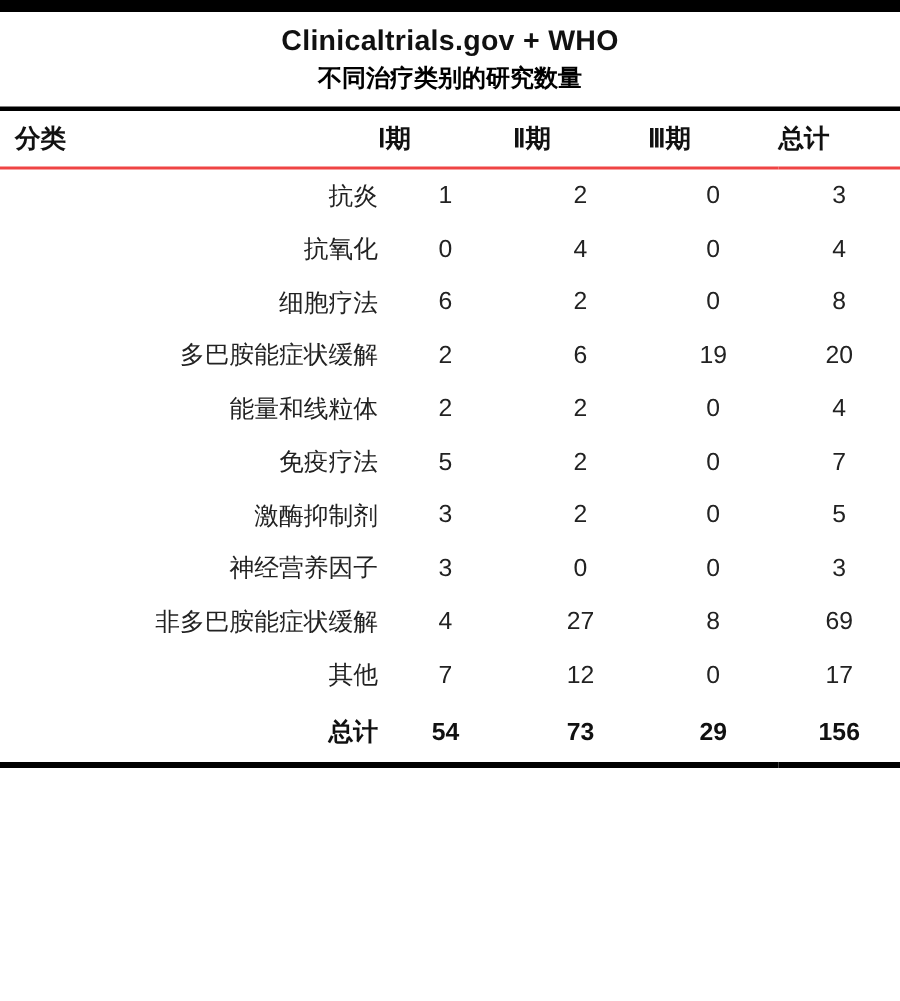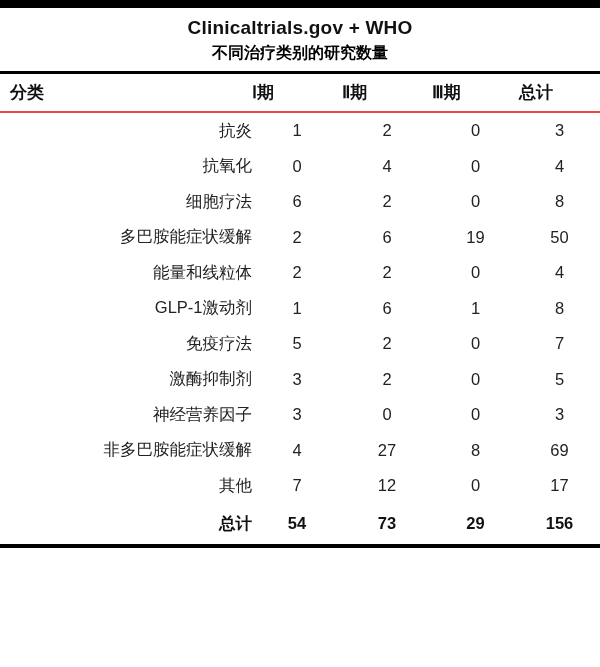--- a/index.html
+++ b/index.html
@@ -154,35 +154,28 @@
           <td class="num-cell">6</td>
           <td class="num-cell">2</td>
           <td class="num-cell">0</td>
           <td class="num-cell">8</td>
         </tr>
         <tr>
           <td class="cat-cell">多巴胺能症状缓解</td>
           <td class="num-cell">2</td>
           <td class="num-cell">6</td>
           <td class="num-cell">19</td>
-          <td class="num-cell">50</td>
+          <td class="num-cell">20</td>
         </tr>
         <tr>
           <td class="cat-cell">能量和线粒体</td>
           <td class="num-cell">2</td>
           <td class="num-cell">2</td>
           <td class="num-cell">0</td>
           <td class="num-cell">4</td>
-        </tr>
-        <tr>
-          <td class="cat-cell">GLP-1激动剂</td>
-          <td class="num-cell">1</td>
-          <td class="num-cell">6</td>
-          <td class="num-cell">1</td>
-          <td class="num-cell">8</td>
         </tr>
         <tr>
           <td class="cat-cell">免疫疗法</td>
           <td class="num-cell">5</td>
           <td class="num-cell">2</td>
           <td class="num-cell">0</td>
           <td class="num-cell">7</td>
         </tr>
         <tr>
           <td class="cat-cell">激酶抑制剂</td>

